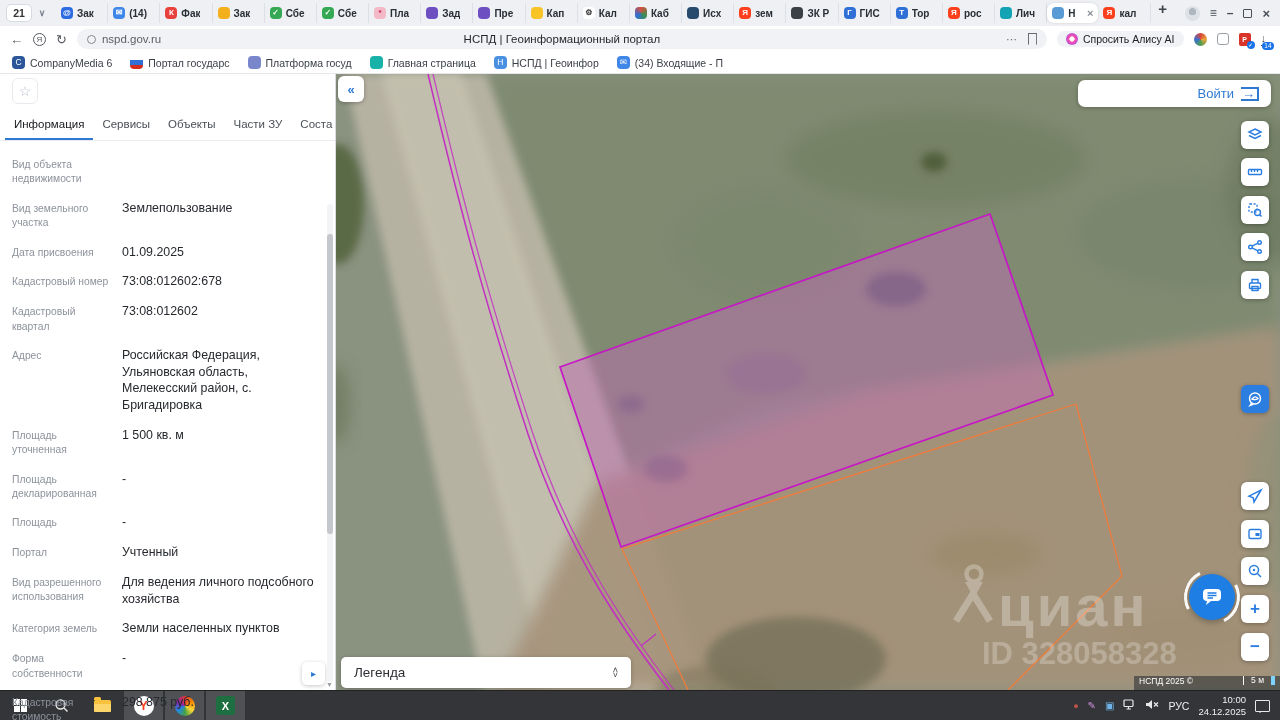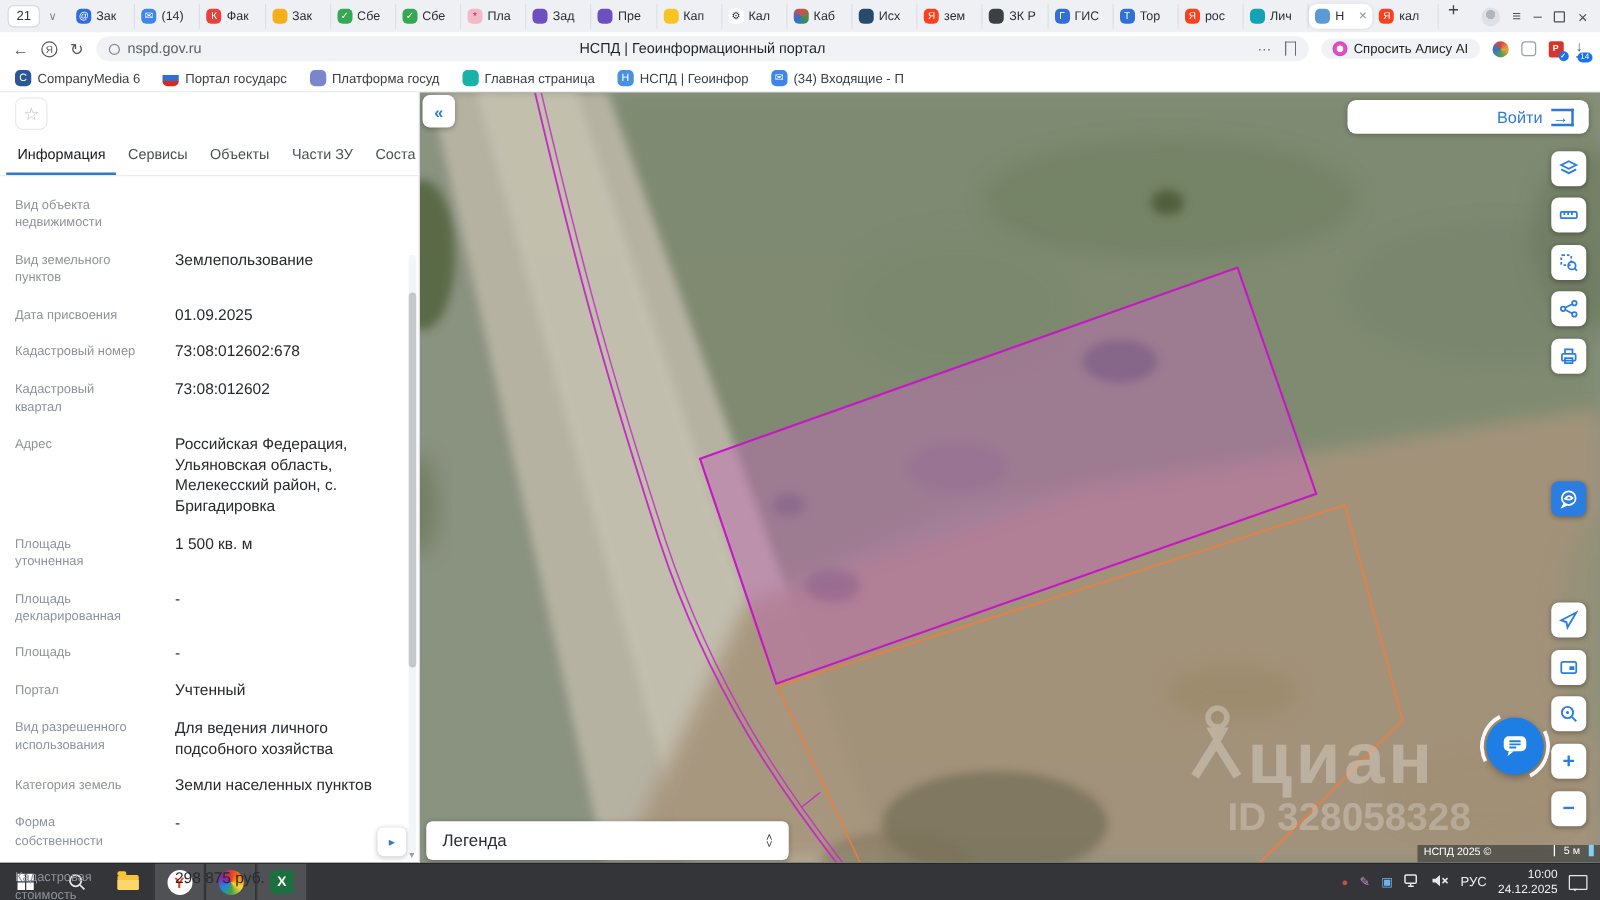--- a/index.html
+++ b/index.html
@@ -1,21 +1,21 @@
 <!DOCTYPE html>
 <html><head>
 <meta charset="utf-8">
 <style>
   * { box-sizing: border-box; margin: 0; padding: 0; }
   html,body { width:1280px; height:720px; overflow:hidden; }
   body { font-family:"Liberation Sans", sans-serif; background:#fff; }
   .screen { position:relative; width:1280px; height:720px; display:flex; flex-direction:column; }
 
   
-  .tabstrip { height:26px; background:#eef0f4; display:flex; padding:0 4px 0 6px; flex:0 0 auto; }
+  .tabstrip { height:26px; background:#eef0f4; display:flex; padding:0 4px 0 6px; flex:0 0 auto;font-weight:bold; }
   .tabcounter { display:flex; align-items:center; gap:2px; margin-right:6px; }
   .tabcounter .num { width:26px; height:18px; background:#fff; border:1px solid #d6dae2; border-radius:5px; font-size:10.5px; color:#333; display:flex; align-items:center; justify-content:center; }
   .tabcounter .caret { font-size:9px; color:#7a818c; width:16px; text-align:center; }
   .tabs { display:flex; flex:1 1 auto; min-width:0; height:100%; align-items:center; }
   .tab { flex:1 1 0; min-width:0; max-width:55px; height:20px; display:flex; align-items:center; gap:4px; padding:0 5px; font-size:10px; color:#2a2e35; border-right:1px solid #dcdfe5; overflow:hidden; cursor:default; }
   .tab.active { background:#fff; border-radius:7px; border-right:none; box-shadow:0 0 3px rgba(0,0,0,.12); max-width:64px; }
   .fav { width:12px; height:12px; border-radius:4px; flex:0 0 auto; display:inline-flex; align-items:center; justify-content:center; }
   .fav i { font-style:normal; font-size:8px; color:#fff; line-height:1; }
   .tlabel { white-space:nowrap; overflow:hidden; }
   .tclose { margin-left:auto; color:#8a8f98; font-size:11px; flex:0 0 auto; }
@@ -59,21 +59,21 @@
   .main { flex:1 1 auto; display:flex; min-height:0; position:relative; }
 
   
   .panel { width:336px; flex:0 0 auto; background:#fff; position:relative; border-right:1px solid #d9dce0; }
   .starbtn { margin:4px 0 0 12px; width:26px; height:26px; border:1px solid #e7eaee; border-radius:6px; color:#b9bfc8; font-size:14px; display:flex; align-items:center; justify-content:center; }
   .ptabs { display:flex; align-items:flex-end; margin-top:7px; border-bottom:1px solid #e9ebee; padding-left:5px; position:relative; overflow:hidden; }
   .ptab { font-size:11.5px; color:#4a4f57; padding:7px 9px 10px 9px; white-space:nowrap; }
   .ptab.active { color:#17191d; box-shadow:inset 0 -2px 0 #2e7ad2; }
   .ptabnext { position:absolute; right:10px; bottom:5px; width:23px; height:23px; background:#fff; border-radius:5px; box-shadow:0 1px 4px rgba(0,0,0,.22); color:#2e7ad2; font-size:10px; display:flex; align-items:center; justify-content:center; }
   .fields { padding:15px 16px 0 12px; }
-  .frow { display:grid; grid-template-columns:100px 1fr; column-gap:28px; margin-bottom:13px; }
+  .frow { display:grid; grid-template-columns:100px 1fr; column-gap:10px; margin-bottom:13px; }
   .flabel { font-size:10.3px; color:#8d929b; line-height:1.4; padding-top:2px; }
   .fvalue { font-size:12.4px; color:#26292e; line-height:1.35; }
   .pscroll { position:absolute; right:2px; top:130px; bottom:8px; width:6px; background:#f3f4f5; border-radius:3px; }
   .pthumb { position:absolute; top:30px; height:300px; width:6px; background:#c4c7cb; border-radius:3px; }
   .pscroll .arr { position:absolute; bottom:-6px; left:-1px; font-size:7px; color:#9aa0a6; }
 
   
   .map { flex:1 1 auto; position:relative; overflow:hidden; background:#8a9280; }
   .map svg.base { position:absolute; inset:0; width:100%; height:100%; }
   .collapsebtn { position:absolute; left:2px; top:2px; width:26px; height:26px; background:#fff; border-radius:6px; box-shadow:0 1px 4px rgba(0,0,0,.3); color:#2e7ad2; font-size:13px; font-weight:bold; display:flex; align-items:center; justify-content:center; }
@@ -392,21 +392,21 @@
 
         </div>
       <div class="ptabnext">▸</div>
       <div class="fields">
 
           <div class="frow">
             <div class="flabel">Вид объекта недвижимости</div>
           </div>
 
           <div class="frow">
-            <div class="flabel">Вид земельного пунктов</div>
+            <div class="flabel">Вид земельного участка</div>
             <div class="fvalue">Землепользование</div>
           </div>
 
           <div class="frow">
             <div class="flabel">Дата присвоения</div>
             <div class="fvalue">01.09.2025</div>
           </div>
 
           <div class="frow">
             <div class="flabel">Кадастровый номер</div>

